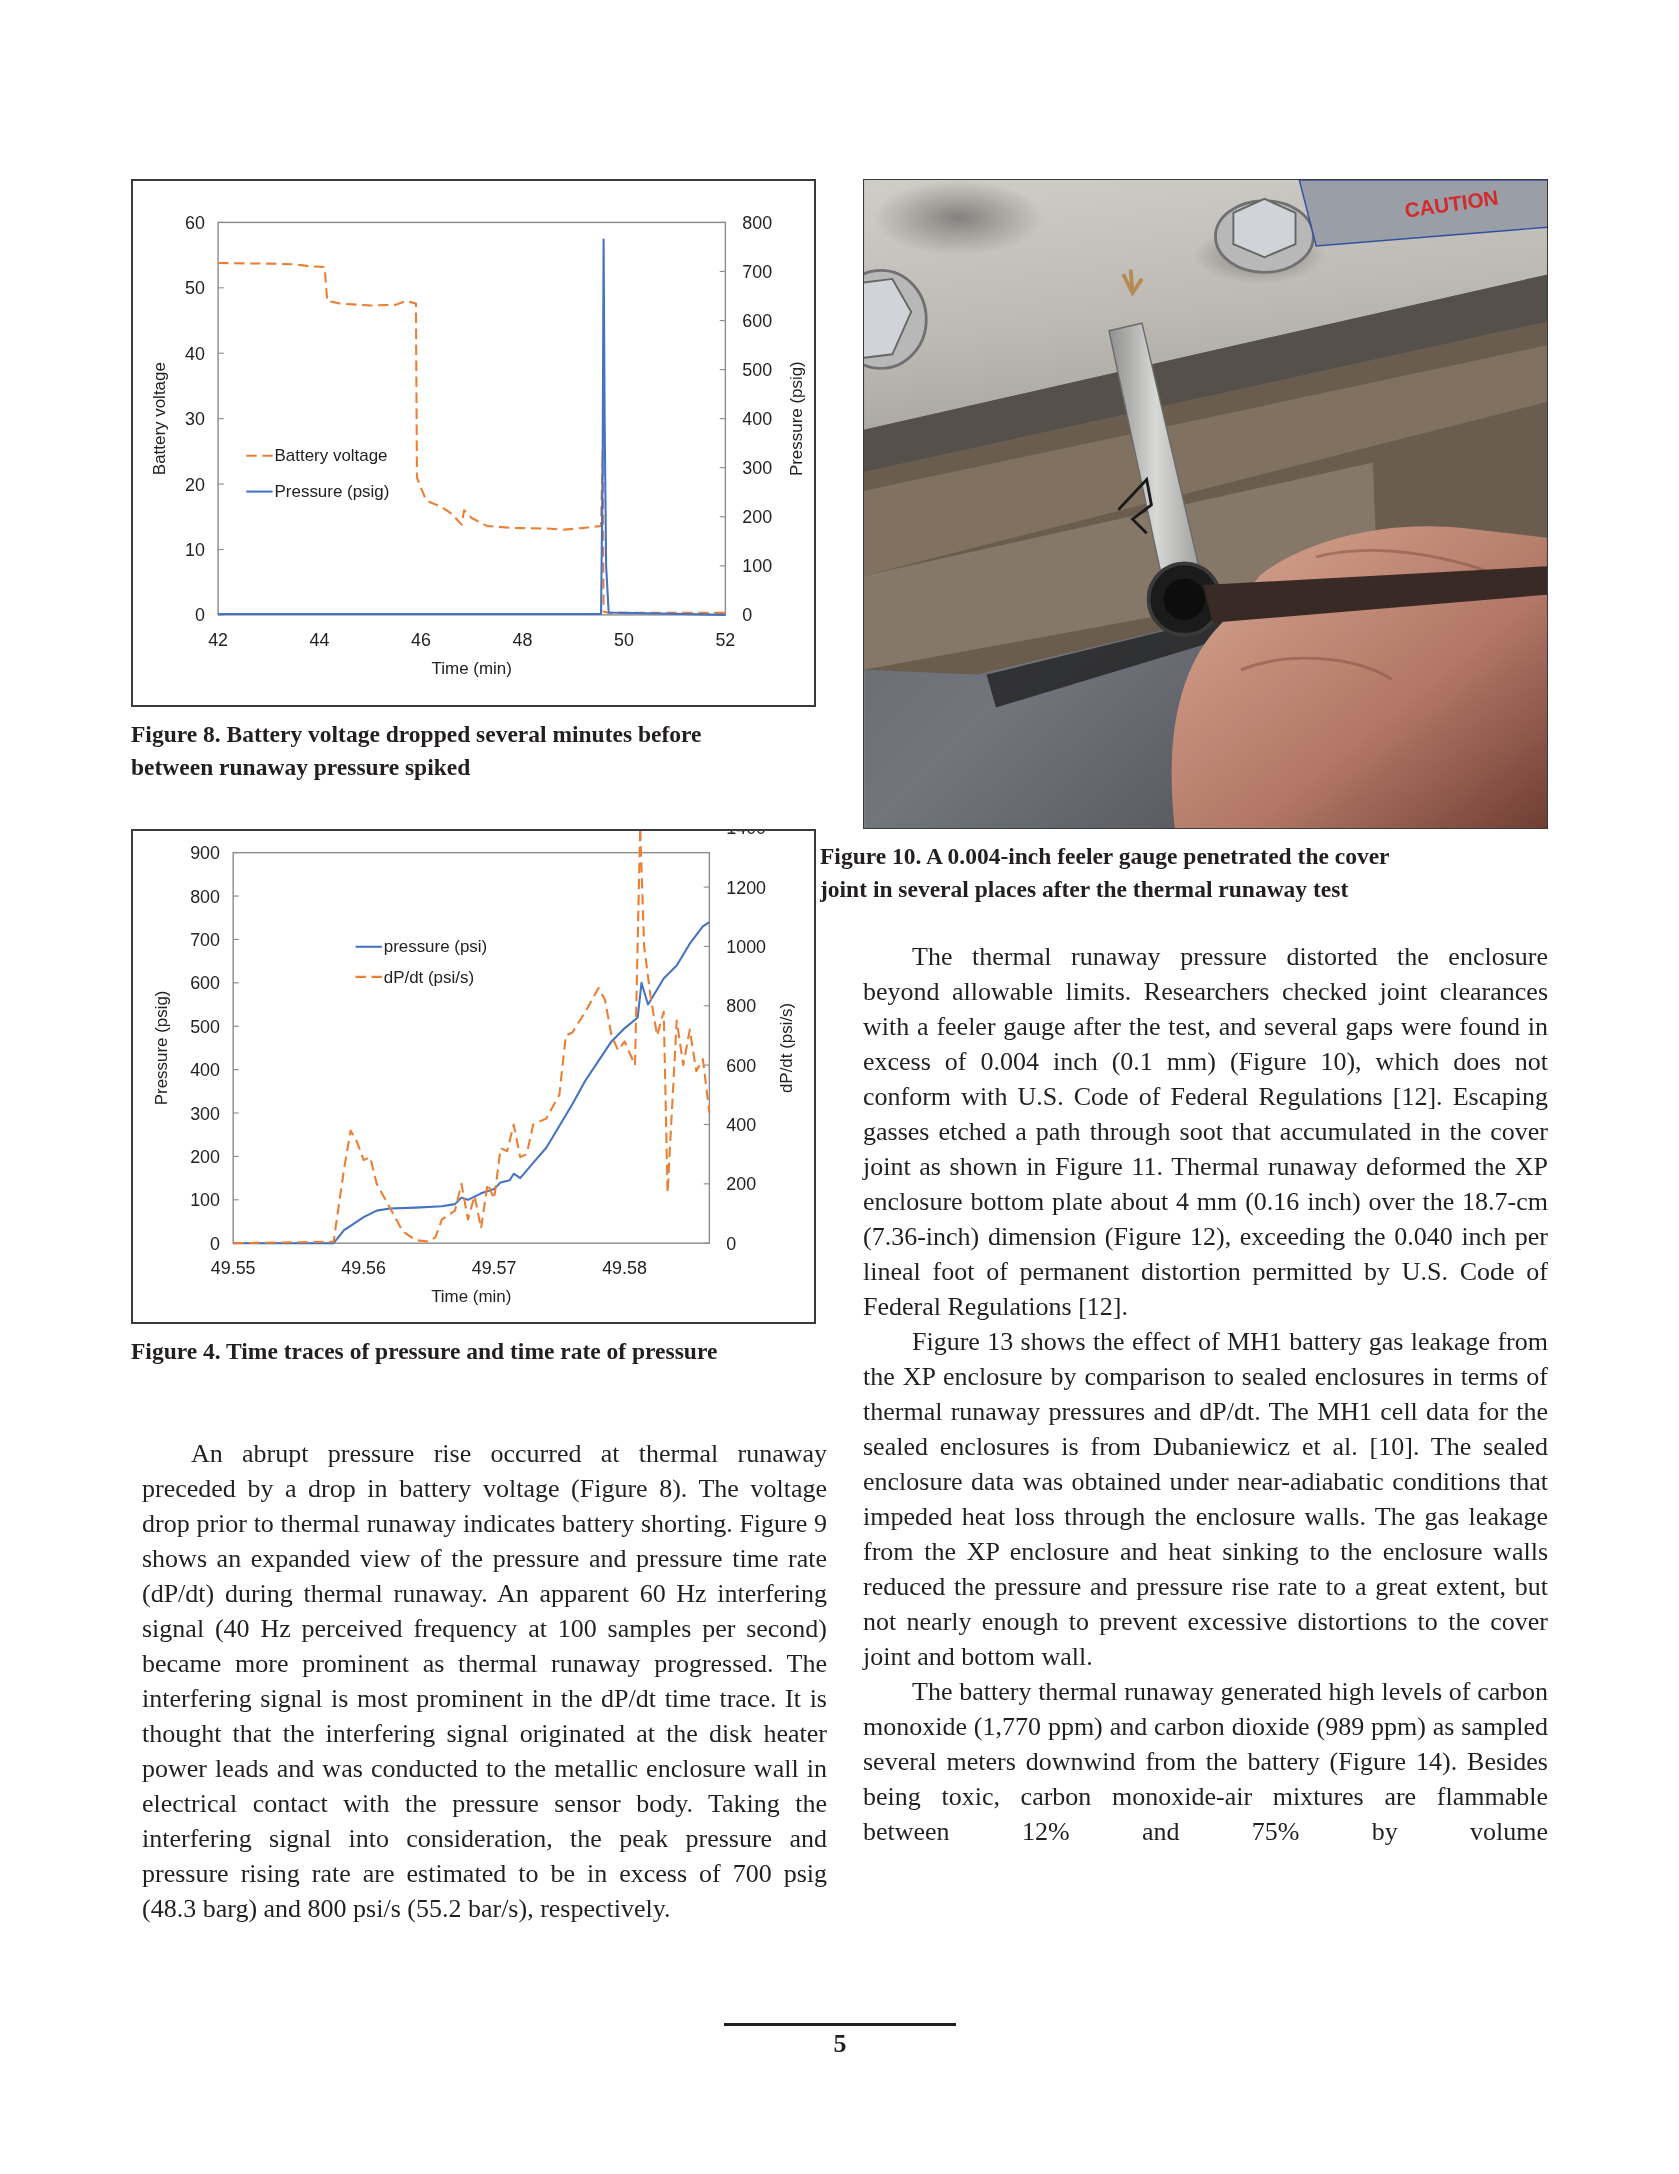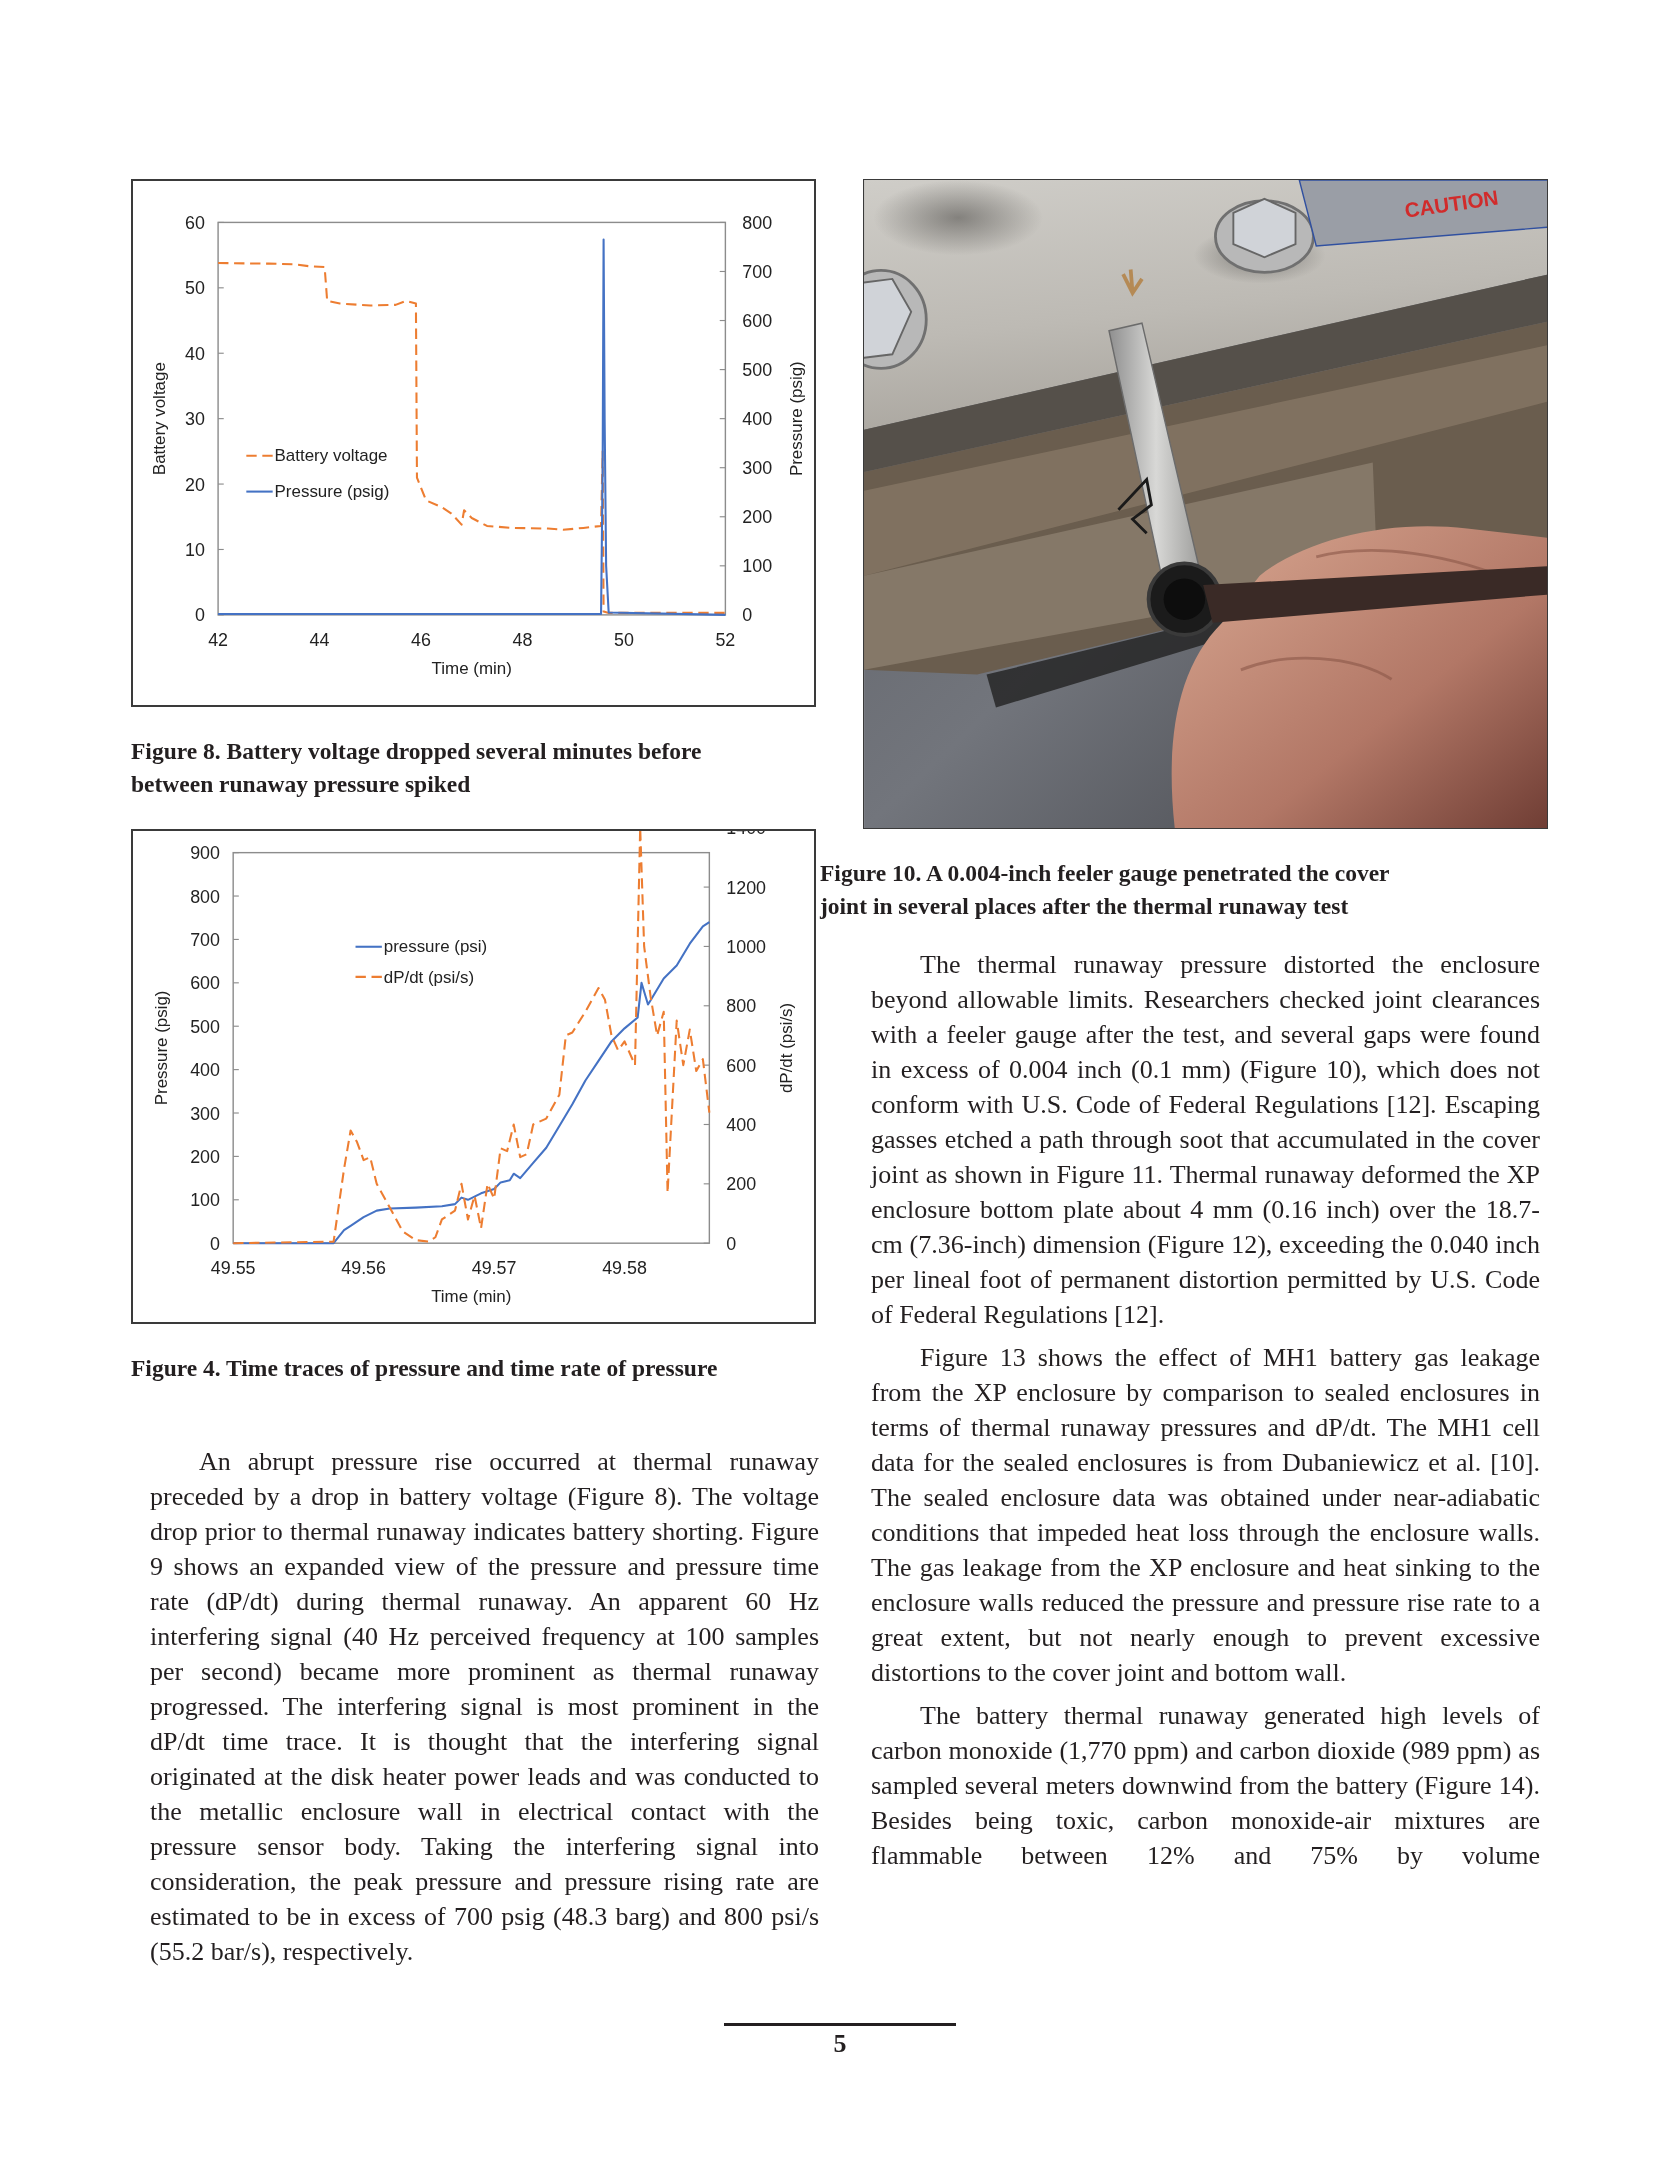--- a/index.html
+++ b/index.html
@@ -1,21 +1,21 @@
 <!DOCTYPE html>
 <html style="font-size:15px"><head>
 <meta charset="utf-8">
 <style>
   html, body { margin:0; padding:0; background:#ffffff; }
   body { width:1680px; height:2174px; position:relative; overflow:hidden; font-family:"Liberation Serif","DejaVu Serif",serif; color:#231f20; }
   .chart-box { position:absolute; border:2.4px solid #3a3a3a; background:#fff; box-sizing:border-box; }
   .chart-svg { position:absolute; left:0; top:0; }
-  .caption { position:absolute; font-family:"Liberation Serif","DejaVu Serif",serif; font-weight:bold; font-size:23.5px; line-height:33px; color:#231f20;margin-top:17px; }
+  .caption { position:absolute; font-family:"Liberation Serif","DejaVu Serif",serif; font-weight:bold; font-size:23.5px; line-height:33px; color:#231f20; }
   .body-text { position:absolute; font-size:26px; line-height:35px; text-align:justify; color:#231f20; }
-  .body-text p { margin:8px; text-indent:49px; }
+  .body-text p { margin:0; text-indent:49px; }
   .photo { position:absolute; border:1.9px solid #3a3a3a; box-sizing:border-box; overflow:hidden; }
   .page-rule { position:absolute; height:2.8px; background:#231f20; }
   .page-num { position:absolute; font-size:26px; font-weight:bold; text-align:center; }
   svg text { font-family:"Liberation Sans","DejaVu Sans",sans-serif; fill:#222; }
 </style>
 </head>
 <body>
 
 <div class="chart-box" style="left:131px; top:179px; width:685px; height:528px;">
   <svg class="chart-svg" id="chart8" width="685" height="528" viewBox="0 0 727 561">

